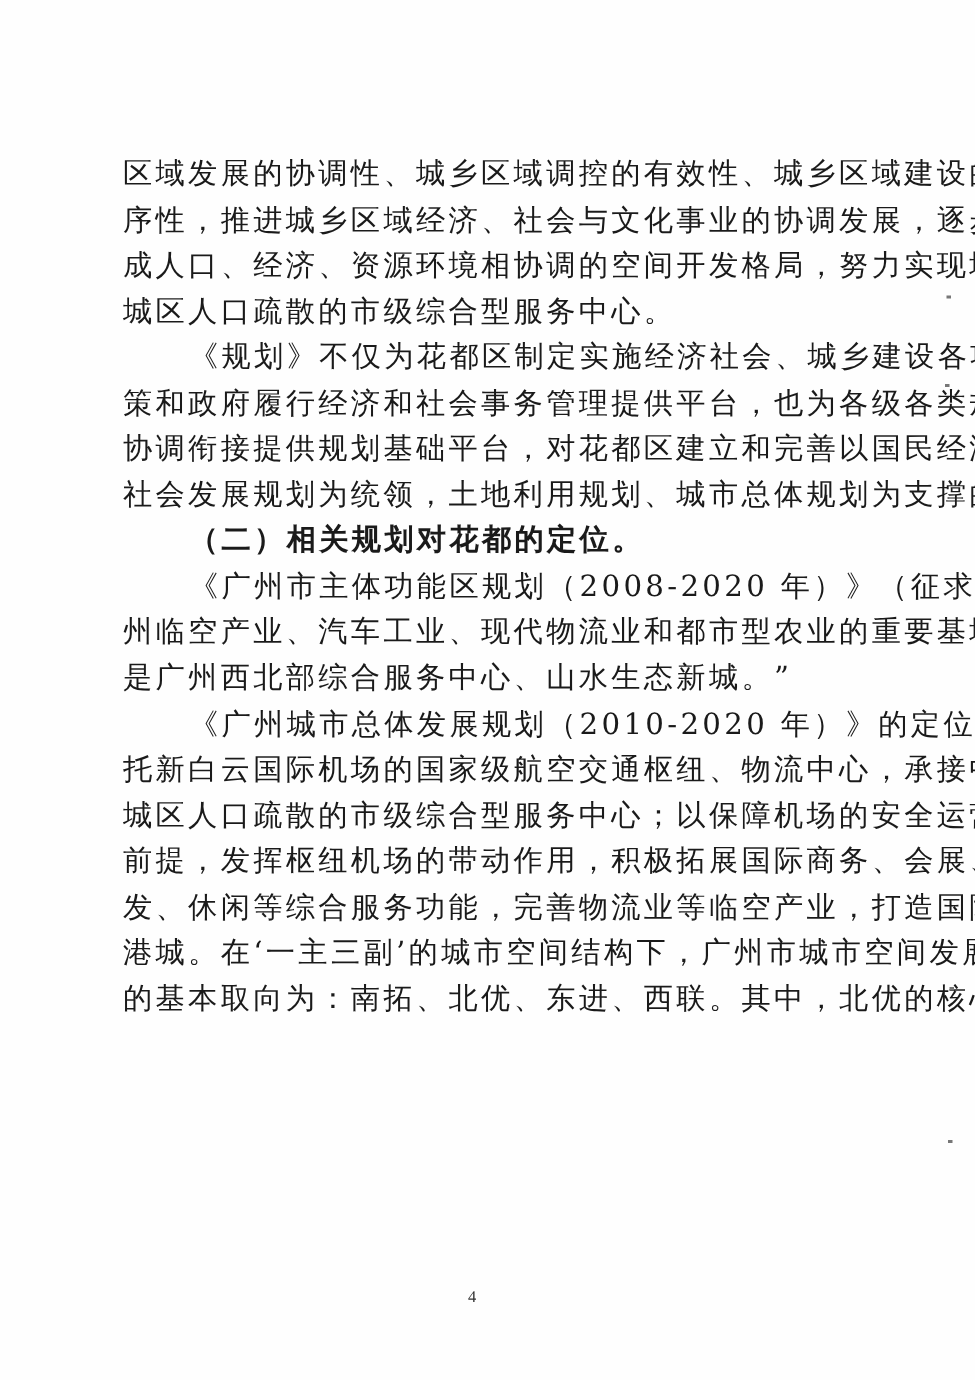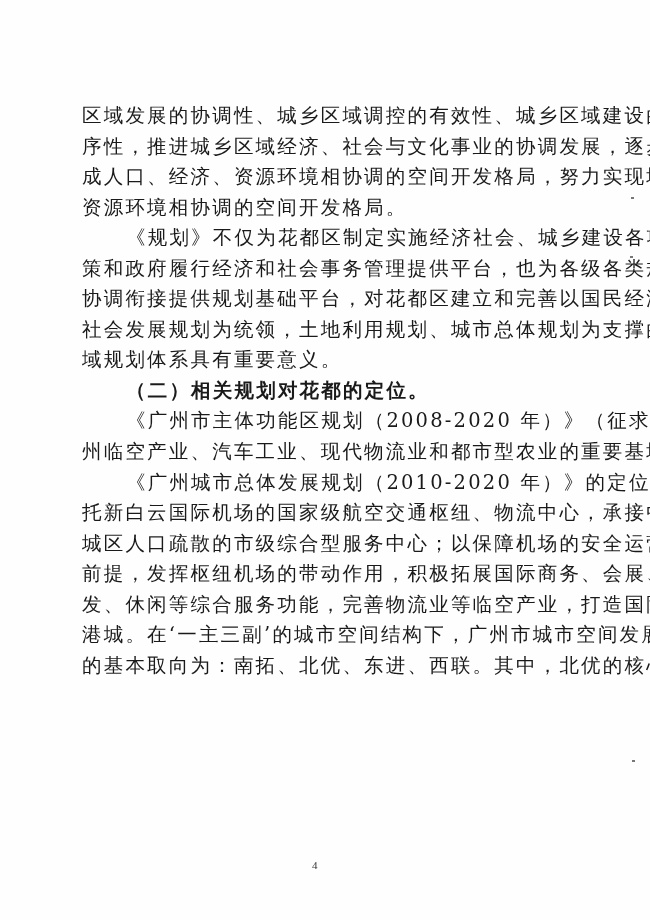--- a/index.html
+++ b/index.html
@@ -22,29 +22,29 @@
   .mark { position: absolute; width: 3px; height: 2px; background: #777; }
 </style>
 </head>
 <body>
 
 <div class="page">
   <div class="text-block">
     <div class="line">区域发展的协调性、城乡区域调控的有效性、城乡区域建设的有</div>
     <div class="line">序性，推进城乡区域经济、社会与文化事业的协调发展，逐步形</div>
     <div class="line">成人口、经济、资源环境相协调的空间开发格局，努力实现城市</div>
-    <div class="line">资源环境相协调的空间开发格局。</div>
+    <div class="line">城区人口疏散的市级综合型服务中心。</div>
     <div class="line indent">《规划》不仅为花都区制定实施经济社会、城乡建设各项政</div>
     <div class="line">策和政府履行经济和社会事务管理提供平台，也为各级各类规划</div>
     <div class="line">协调衔接提供规划基础平台，对花都区建立和完善以国民经济和</div>
     <div class="line">社会发展规划为统领，土地利用规划、城市总体规划为支撑的区</div>
-    <div class="line">域规划体系具有重要意义。</div>
     <div class="line indent bold">（二）相关规划对花都的定位。</div>
     <div class="line indent">《广州市主体功能区规划（2008-2020 年）》（征求意见稿）</div>
     <div class="line">州临空产业、汽车工业、现代物流业和都市型农业的重要基地，</div>
+    <div class="line">是广州西北部综合服务中心、山水生态新城。”</div>
     <div class="line indent">《广州城市总体发展规划（2010-2020 年）》的定位一“依</div>
     <div class="line">托新白云国际机场的国家级航空交通枢纽、物流中心，承接中心</div>
     <div class="line">城区人口疏散的市级综合型服务中心；以保障机场的安全运营为</div>
     <div class="line">前提，发挥枢纽机场的带动作用，积极拓展国际商务、会展、研</div>
     <div class="line">发、休闲等综合服务功能，完善物流业等临空产业，打造国际空</div>
     <div class="line">港城。在‘一主三副’的城市空间结构下，广州市城市空间发展</div>
     <div class="line">的基本取向为：南拓、北优、东进、西联。其中，北优的核心和</div>
   </div>
 
   <div class="page-number">4</div>

